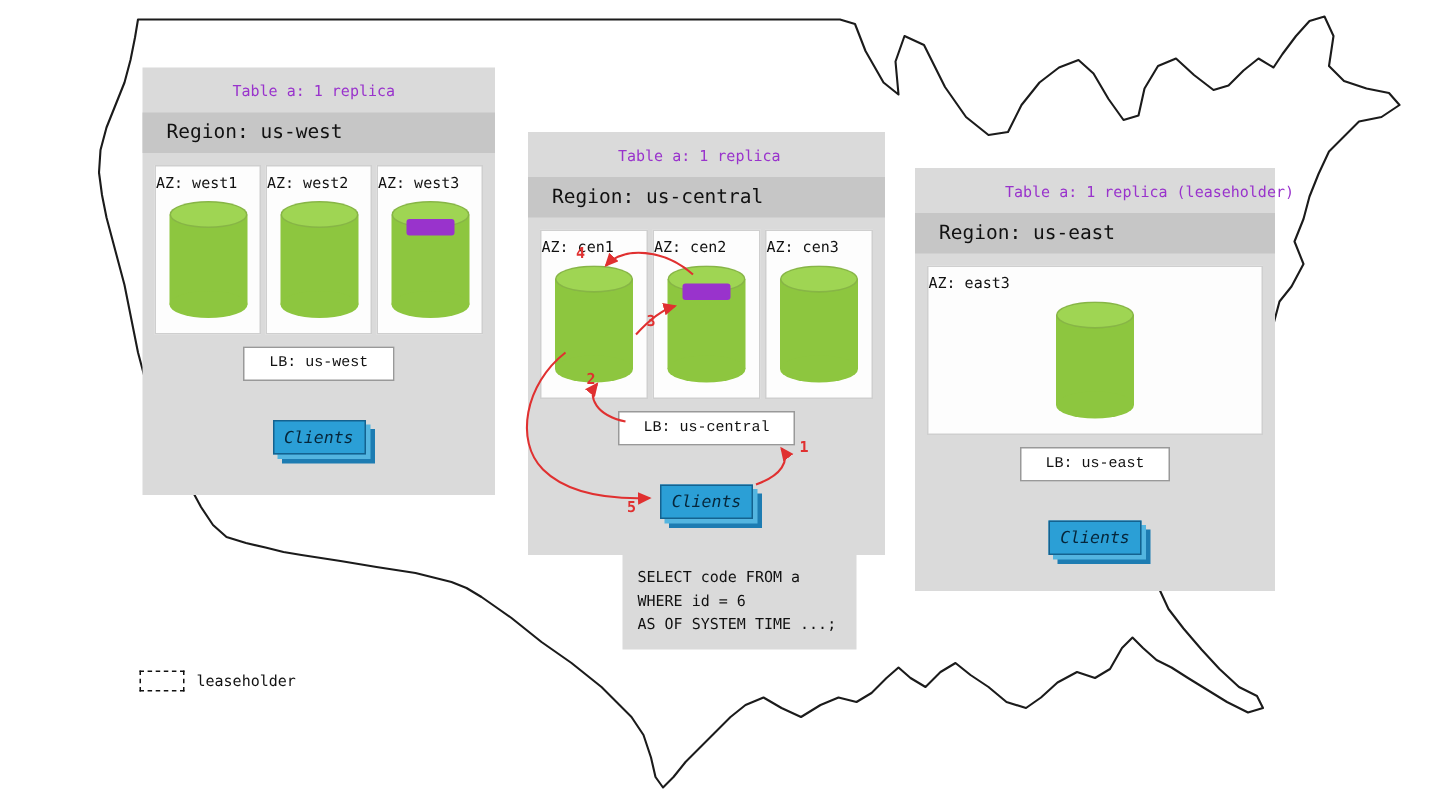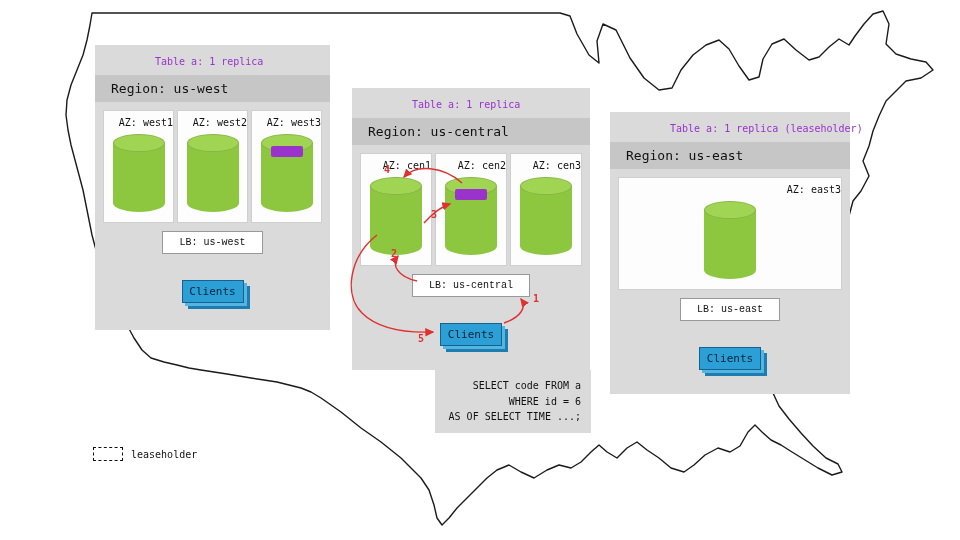--- a/index.html
+++ b/index.html
@@ -18,43 +18,43 @@
   #card-west    { left:95px;  top:45px;  width:235px; height:285px; }
   #card-central { left:352px; top:88px;  width:238px; height:282px; }
   #card-east    { left:610px; top:112px; width:240px; height:282px; }
 
   .table-label { color:#9933cc; font-size:10px; padding:11px 12px 8px; white-space:nowrap;margin-left:48px; }
   .region-band { background:#c6c6c6; height:27px; line-height:27px; padding-left:16px;
                  font-size:13px; color:#111; }
 
   .az-row { display:flex; gap:3px; margin:8px; }
   .az { flex:1; background:#fdfdfd; border:1px solid #cfcfcf; box-sizing:border-box; padding-bottom:4px; }
-  .az-label { text-align:right; font-size:10px; color:#111; padding:6px 0 2px; white-space:nowrap; }
+  .az-label { text-align:left; font-size:10px; color:#111; padding:6px 0 2px; white-space:nowrap; }
 
   
   .cyl { position:relative; width:52px; height:78px; margin:4px auto 6px; }
   .cyl-body   { position:absolute; left:0; top:9px; width:100%; height:60px; background:#8dc63f; z-index:1; }
   .cyl-bottom { position:absolute; left:0; bottom:0; width:100%; height:18px; border-radius:50%;
                 background:#8dc63f; z-index:1; }
   .cyl-top    { position:absolute; left:0; top:0; width:100%; height:18px; border-radius:50%;
                 background:#9fd553; border:1px solid rgba(0,0,0,.15); box-sizing:border-box; z-index:2; }
   .band { position:absolute; left:50%; transform:translateX(-50%); top:12px; width:32px; height:11px;
           background:#9933cc; border-radius:2px; z-index:3; }
   .band.leaseholder { border:1.6px dashed #000; box-sizing:border-box; height:13px; }
 
   .lb { width:max-content; margin:4px auto 0; background:#fff; border:1px solid #999;
         font-size:10px; color:#111; padding:5px 16px; white-space:nowrap;font-family:Liberation Mono, monospace; }
 
   .clients { width:60px; margin:26px auto 0; background:#2b9fd6; border:1px solid #14628f;
              color:#06263a; text-align:center; font-size:11px; padding:4px 0;
-             box-shadow:3px 3px 0 #53b5e0, 6px 6px 0 #1d7cb2; cursor:pointer; }
-
-  
-  .sql-box { position:absolute; left:435px; top:370px; width:156px; min-height:58px;
-             background:#dadada; z-index:2; padding:8px 10px; box-sizing:border-box;text-align:right; }
+             box-shadow:3px 3px 0 #53b5e0, 6px 6px 0 #1d7cb2; cursor:pointer;font-style:italic; }
+
+  
+  .sql-box { position:absolute; left:415px; top:370px; width:156px; min-height:58px;
+             background:#dadada; z-index:2; padding:8px 10px; box-sizing:border-box; }
   .sql-box div { font-size:10px; line-height:1.55; color:#111; white-space:nowrap; }
 
   
   .legend { position:absolute; left:93px; top:447px; display:flex; align-items:center; z-index:2; }
   .legend-swatch { width:28px; height:12px; background:#fff; border:1.6px dashed #111; }
   .legend-label { font-size:10px; color:#111; margin-left:8px;text-align:right; }
 
   
   .arrows { position:absolute; left:0; top:0; z-index:5; pointer-events:none; }
   .step-num { position:absolute; color:#e03030; font-size:10px; font-weight:bold; z-index:6; }
@@ -174,21 +174,21 @@
         </div>
       </div>
     </div>
     <div class="lb">LB: us-east</div>
     <div class="clients">Clients</div>
   </section>
 
   <div class="sql-box">
     <div>SELECT code FROM a</div>
     <div>WHERE id = 6</div>
-    <div>AS OF SELECT TIME ...;</div>
+    <div>AS OF SYSTEM TIME ...;</div>
   </div>
 
   <div class="legend">
     <span class="legend-swatch"></span>
     <span class="legend-label">leaseholder</span>
   </div>
 
   <svg class="arrows" width="960" height="540" viewBox="0 0 960 540">
     <defs>
       <marker id="arrh" markerWidth="8" markerHeight="8" refX="5.5" refY="3" orient="auto">

